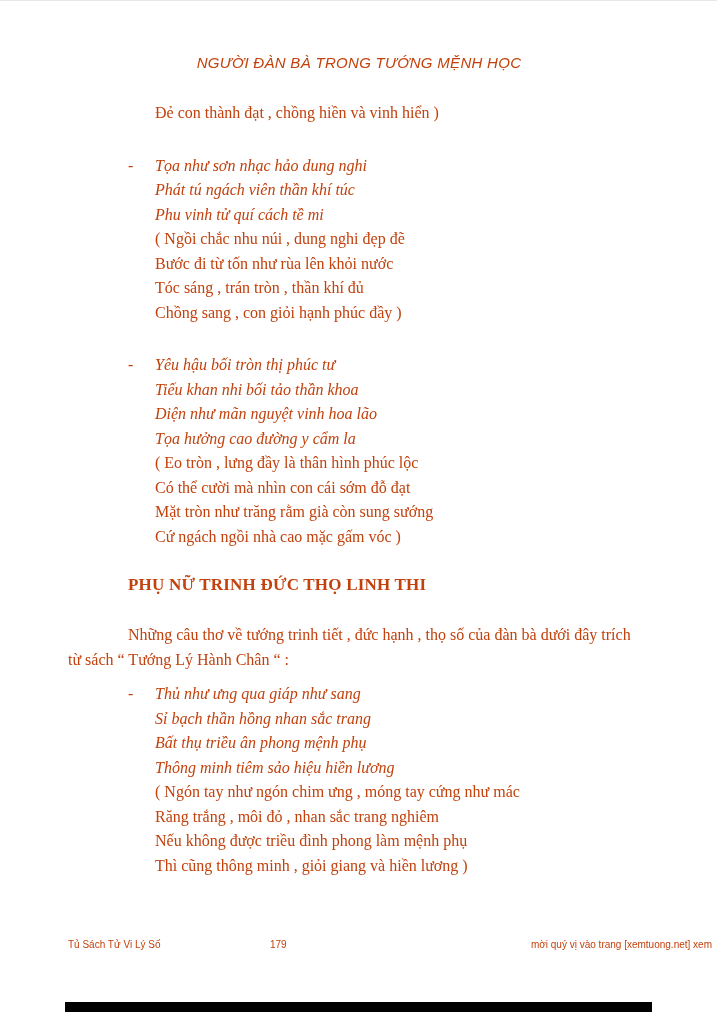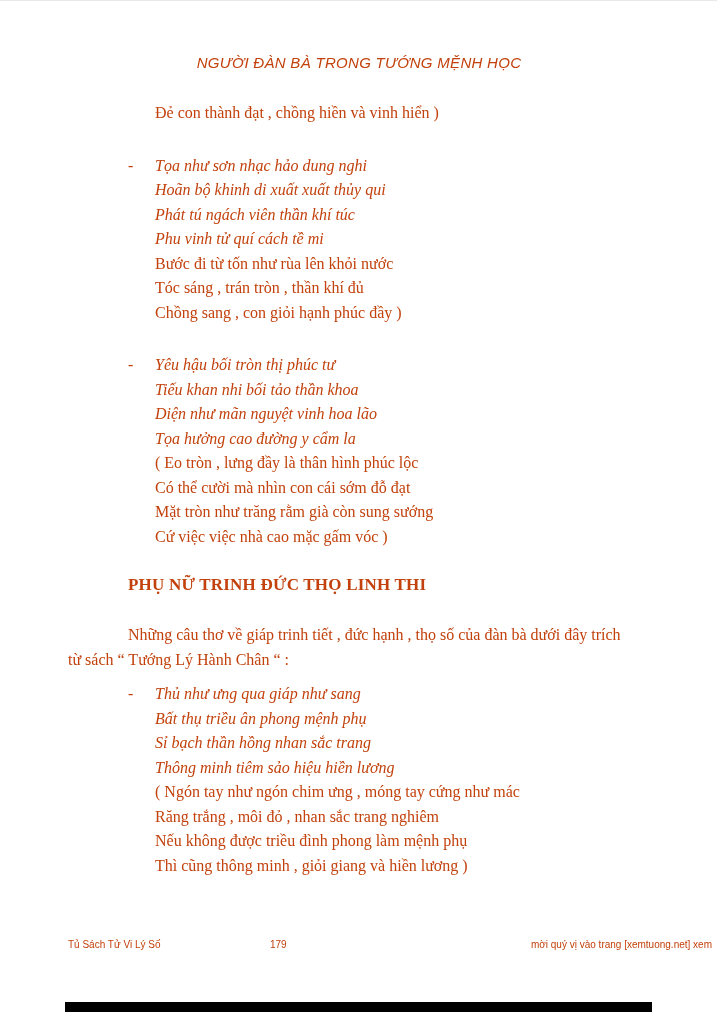--- a/index.html
+++ b/index.html
@@ -78,56 +78,56 @@
 
     <div class="header">NGƯỜI ĐÀN BÀ TRONG TƯỚNG MỆNH HỌC</div>
 
     <div class="line indent-verse intro">Đẻ con thành đạt , chồng hiền và vinh hiển )</div>
 
     <div class="stanza">
       <div class="line verse indent-verse dash-line">
         <span class="dash">-</span>
         <span>Tọa như sơn nhạc hảo dung nghi</span>
       </div>
-      <div class="line verse indent-verse">Hoãn bộ khinh di xuất xuất thủy qui</div>
       <div class="line verse indent-verse">Phát tú ngách viên thần khí túc</div>
       <div class="line verse indent-verse">Phu vinh tử quí cách tề mi</div>
+      <div class="line indent-verse">( Ngồi chắc nhu núi , dung nghi đẹp đẽ</div>
       <div class="line indent-verse">Bước đi từ tốn như rùa lên khỏi nước</div>
       <div class="line indent-verse">Tóc sáng , trán tròn , thần khí đủ</div>
       <div class="line indent-verse">Chồng sang , con giỏi hạnh phúc đầy )</div>
     </div>
 
     <div class="stanza">
       <div class="line verse indent-verse dash-line">
         <span class="dash">-</span>
         <span>Yêu hậu bối tròn thị phúc tư</span>
       </div>
       <div class="line verse indent-verse">Tiếu khan nhi bối tảo thần khoa</div>
       <div class="line verse indent-verse">Diện như mãn nguyệt vinh hoa lão</div>
       <div class="line verse indent-verse">Tọa hưởng cao đường y cẩm la</div>
       <div class="line indent-verse">( Eo tròn , lưng đầy là thân hình phúc lộc</div>
       <div class="line indent-verse">Có thể cười mà nhìn con cái sớm đỗ đạt</div>
       <div class="line indent-verse">Mặt tròn như trăng rằm già còn sung sướng</div>
-      <div class="line indent-verse">Cứ việc việc nhà cao mặc gấm vóc )</div>
+      <div class="line indent-verse">Cứ ngách ngồi nhà cao mặc gấm vóc )</div>
     </div>
 
     <h2 class="heading">PHỤ NỮ TRINH ĐỨC THỌ LINH THI</h2>
 
     <div class="para">
-      <div class="line indent-para">Những câu thơ về giáp trinh tiết , đức hạnh , thọ số của đàn bà dưới đây trích</div>
+      <div class="line indent-para">Những câu thơ về tướng trinh tiết , đức hạnh , thọ số của đàn bà dưới đây trích</div>
       <div class="line">từ sách “ Tướng Lý Hành Chân “ :</div>
     </div>
 
     <div class="stanza third">
       <div class="line verse indent-verse dash-line">
         <span class="dash">-</span>
         <span>Thủ như ưng qua giáp như sang</span>
       </div>
+      <div class="line verse indent-verse">Sỉ bạch thần hồng nhan sắc trang</div>
       <div class="line verse indent-verse">Bất thụ triều ân phong mệnh phụ</div>
-      <div class="line verse indent-verse">Sỉ bạch thần hồng nhan sắc trang</div>
       <div class="line verse indent-verse">Thông minh tiêm sảo hiệu hiền lương</div>
       <div class="line indent-verse">( Ngón tay như ngón chim ưng , móng tay cứng như mác</div>
       <div class="line indent-verse">Răng trắng , môi đỏ , nhan sắc trang nghiêm</div>
       <div class="line indent-verse">Nếu không được triều đình phong làm mệnh phụ</div>
       <div class="line indent-verse">Thì cũng thông minh , giỏi giang và hiền lương )</div>
     </div>
 
   </div>
 
   <div class="footer">

